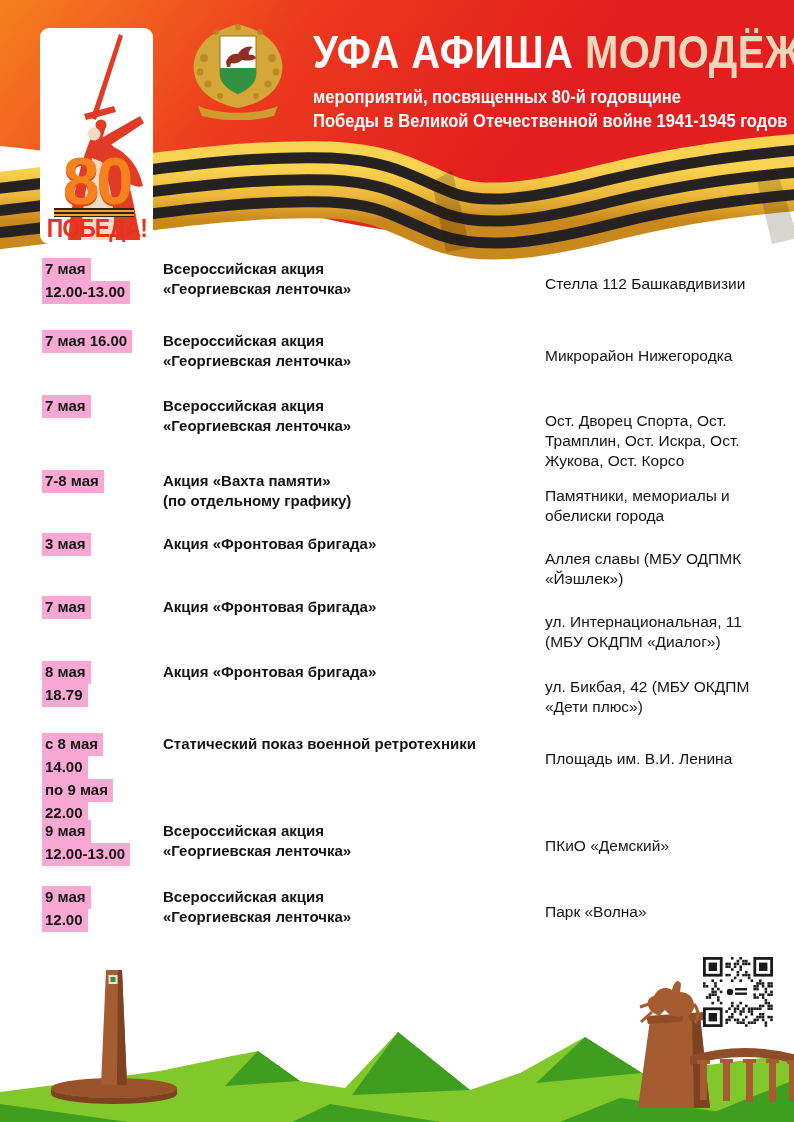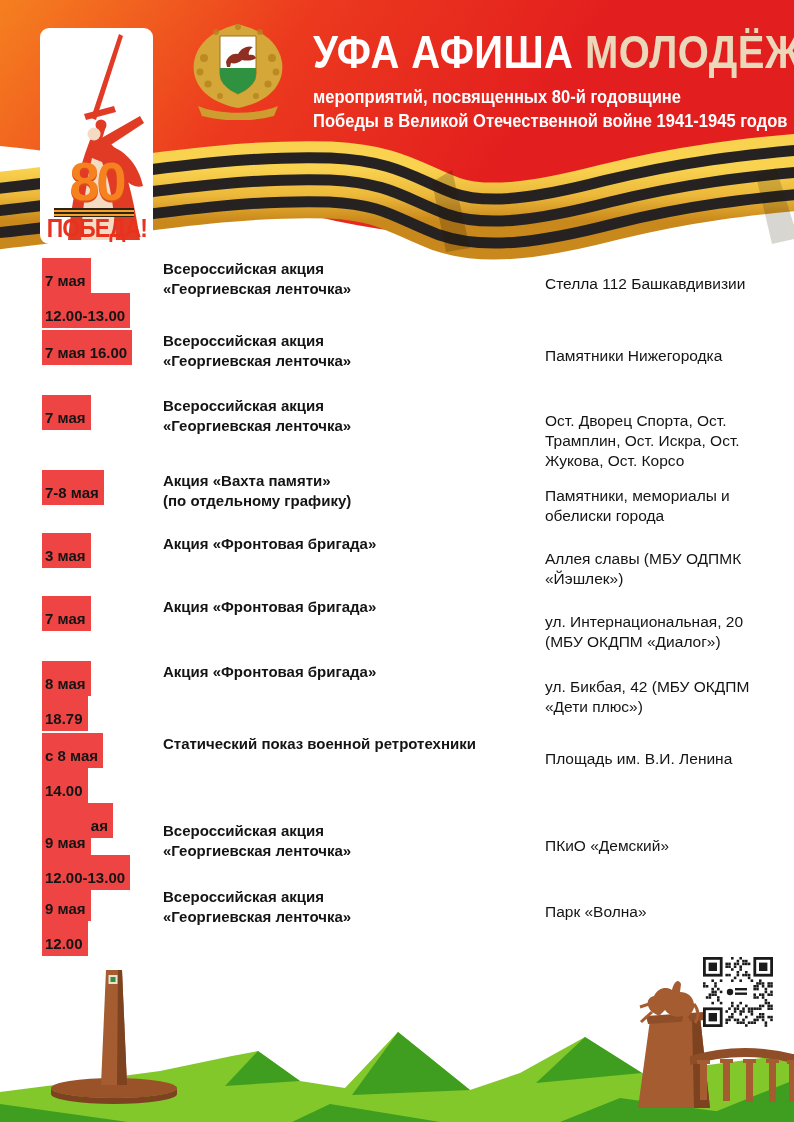--- a/index.html
+++ b/index.html
@@ -12,37 +12,37 @@
   .title-block{position:absolute;left:313px;top:26px;width:560px;
                transform:scaleX(0.87);transform-origin:left top;color:#fff;}
   .poster-title{margin:0;font-size:46px;line-height:52px;font-weight:800;letter-spacing:0.5px;white-space:nowrap;}
   .poster-title .accent{color:#EBD7BA;}
   .poster-subtitle{margin:7px 0 0 0;font-size:19px;line-height:24px;font-weight:700;white-space:pre-line;}
 
   .victory-card{position:absolute;left:40px;top:28px;width:113px;height:216px;
                 background:#fff;border-radius:9px;overflow:hidden;}
   .statue-svg{position:absolute;left:0;top:0;}
   .badge-80{position:absolute;left:0;top:126px;width:100%;text-align:center;
-            font-size:54px;line-height:54px;font-weight:800;letter-spacing:-3px;
+            font-size:66px;line-height:54px;font-weight:800;letter-spacing:-3px;
             color:#F5821F;text-shadow:0 2px 0 #E04A18;}
   .badge-stripes{position:absolute;left:14px;top:180px;width:80px;height:9px;
             background:repeating-linear-gradient(180deg,#2e2416 0 2px,#F5A12B 2px 4px);}
   .badge-caption{position:absolute;left:0;top:186px;width:113px;text-align:center;
             font-size:26px;line-height:28px;font-weight:800;color:#E8321D;
             transform:scaleX(0.88);transform-origin:center top;letter-spacing:-1px;}
 
   .emblem-svg{position:absolute;left:186px;top:22px;}
 
   
   .events-table{position:absolute;left:0;top:0;width:794px;height:960px;}
   .event-row{position:absolute;left:0;width:794px;color:#141414;}
   .col-date{position:absolute;left:42px;top:0;width:118px;}
   .date-line{line-height:20px;}
-  .date-chip{display:inline-block;background:#ef4444;color:#141414;font-weight:700;
-             font-size:15px;padding:13px 5px 2px 3px;}
+  .date-chip{display:inline-block;background:#f9a8d4;color:#141414;font-weight:700;
+             font-size:15px;padding:1px 5px 2px 3px;}
   .col-title{position:absolute;left:163px;top:1px;width:390px;font-weight:700;
              font-size:15px;line-height:20px;white-space:pre-line;}
   .col-location{position:absolute;left:545px;top:16px;width:240px;
              font-size:15.5px;line-height:20px;white-space:pre-line;}
 
   
   .footer-art{position:absolute;left:0;top:952px;width:794px;height:170px;}
   .qr-svg{position:absolute;left:703px;top:957px;}
 </style>
 </head>
@@ -128,21 +128,21 @@
         <div class="col-title">Всероссийская акция
 «Георгиевская ленточка»</div>
         <div class="col-location">Стелла 112 Башкавдивизии</div>
       </div>
       <div class="event-row" style="top: 330px;">
         <div class="col-date">
           <div class="date-line"><span class="date-chip">7 мая 16.00</span></div>
         </div>
         <div class="col-title">Всероссийская акция
 «Георгиевская ленточка»</div>
-        <div class="col-location">Памятники Нижегородка</div>
+        <div class="col-location">Микрорайон Нижегородка</div>
       </div>
       <div class="event-row" style="top: 395px;">
         <div class="col-date">
           <div class="date-line"><span class="date-chip">7 мая</span></div>
         </div>
         <div class="col-title">Всероссийская акция
 «Георгиевская ленточка»</div>
         <div class="col-location">Ост. Дворец Спорта, Ост.
 Трамплин, Ост. Искра, Ост.
 Жукова, Ост. Корсо</div>
@@ -162,21 +162,21 @@
         </div>
         <div class="col-title">Акция «Фронтовая бригада»</div>
         <div class="col-location">Аллея славы (МБУ ОДПМК
 «Йэшлек»)</div>
       </div>
       <div class="event-row" style="top: 596px;">
         <div class="col-date">
           <div class="date-line"><span class="date-chip">7 мая</span></div>
         </div>
         <div class="col-title">Акция «Фронтовая бригада»</div>
-        <div class="col-location">ул. Интернациональная, 20
+        <div class="col-location">ул. Интернациональная, 11
 (МБУ ОКДПМ «Диалог»)</div>
       </div>
       <div class="event-row" style="top: 661px;">
         <div class="col-date">
           <div class="date-line"><span class="date-chip">8 мая</span></div>
           <div class="date-line"><span class="date-chip">18.79</span></div>
         </div>
         <div class="col-title">Акция «Фронтовая бригада»</div>
         <div class="col-location">ул. Бикбая, 42 (МБУ ОКДПМ
 «Дети плюс»)</div>

